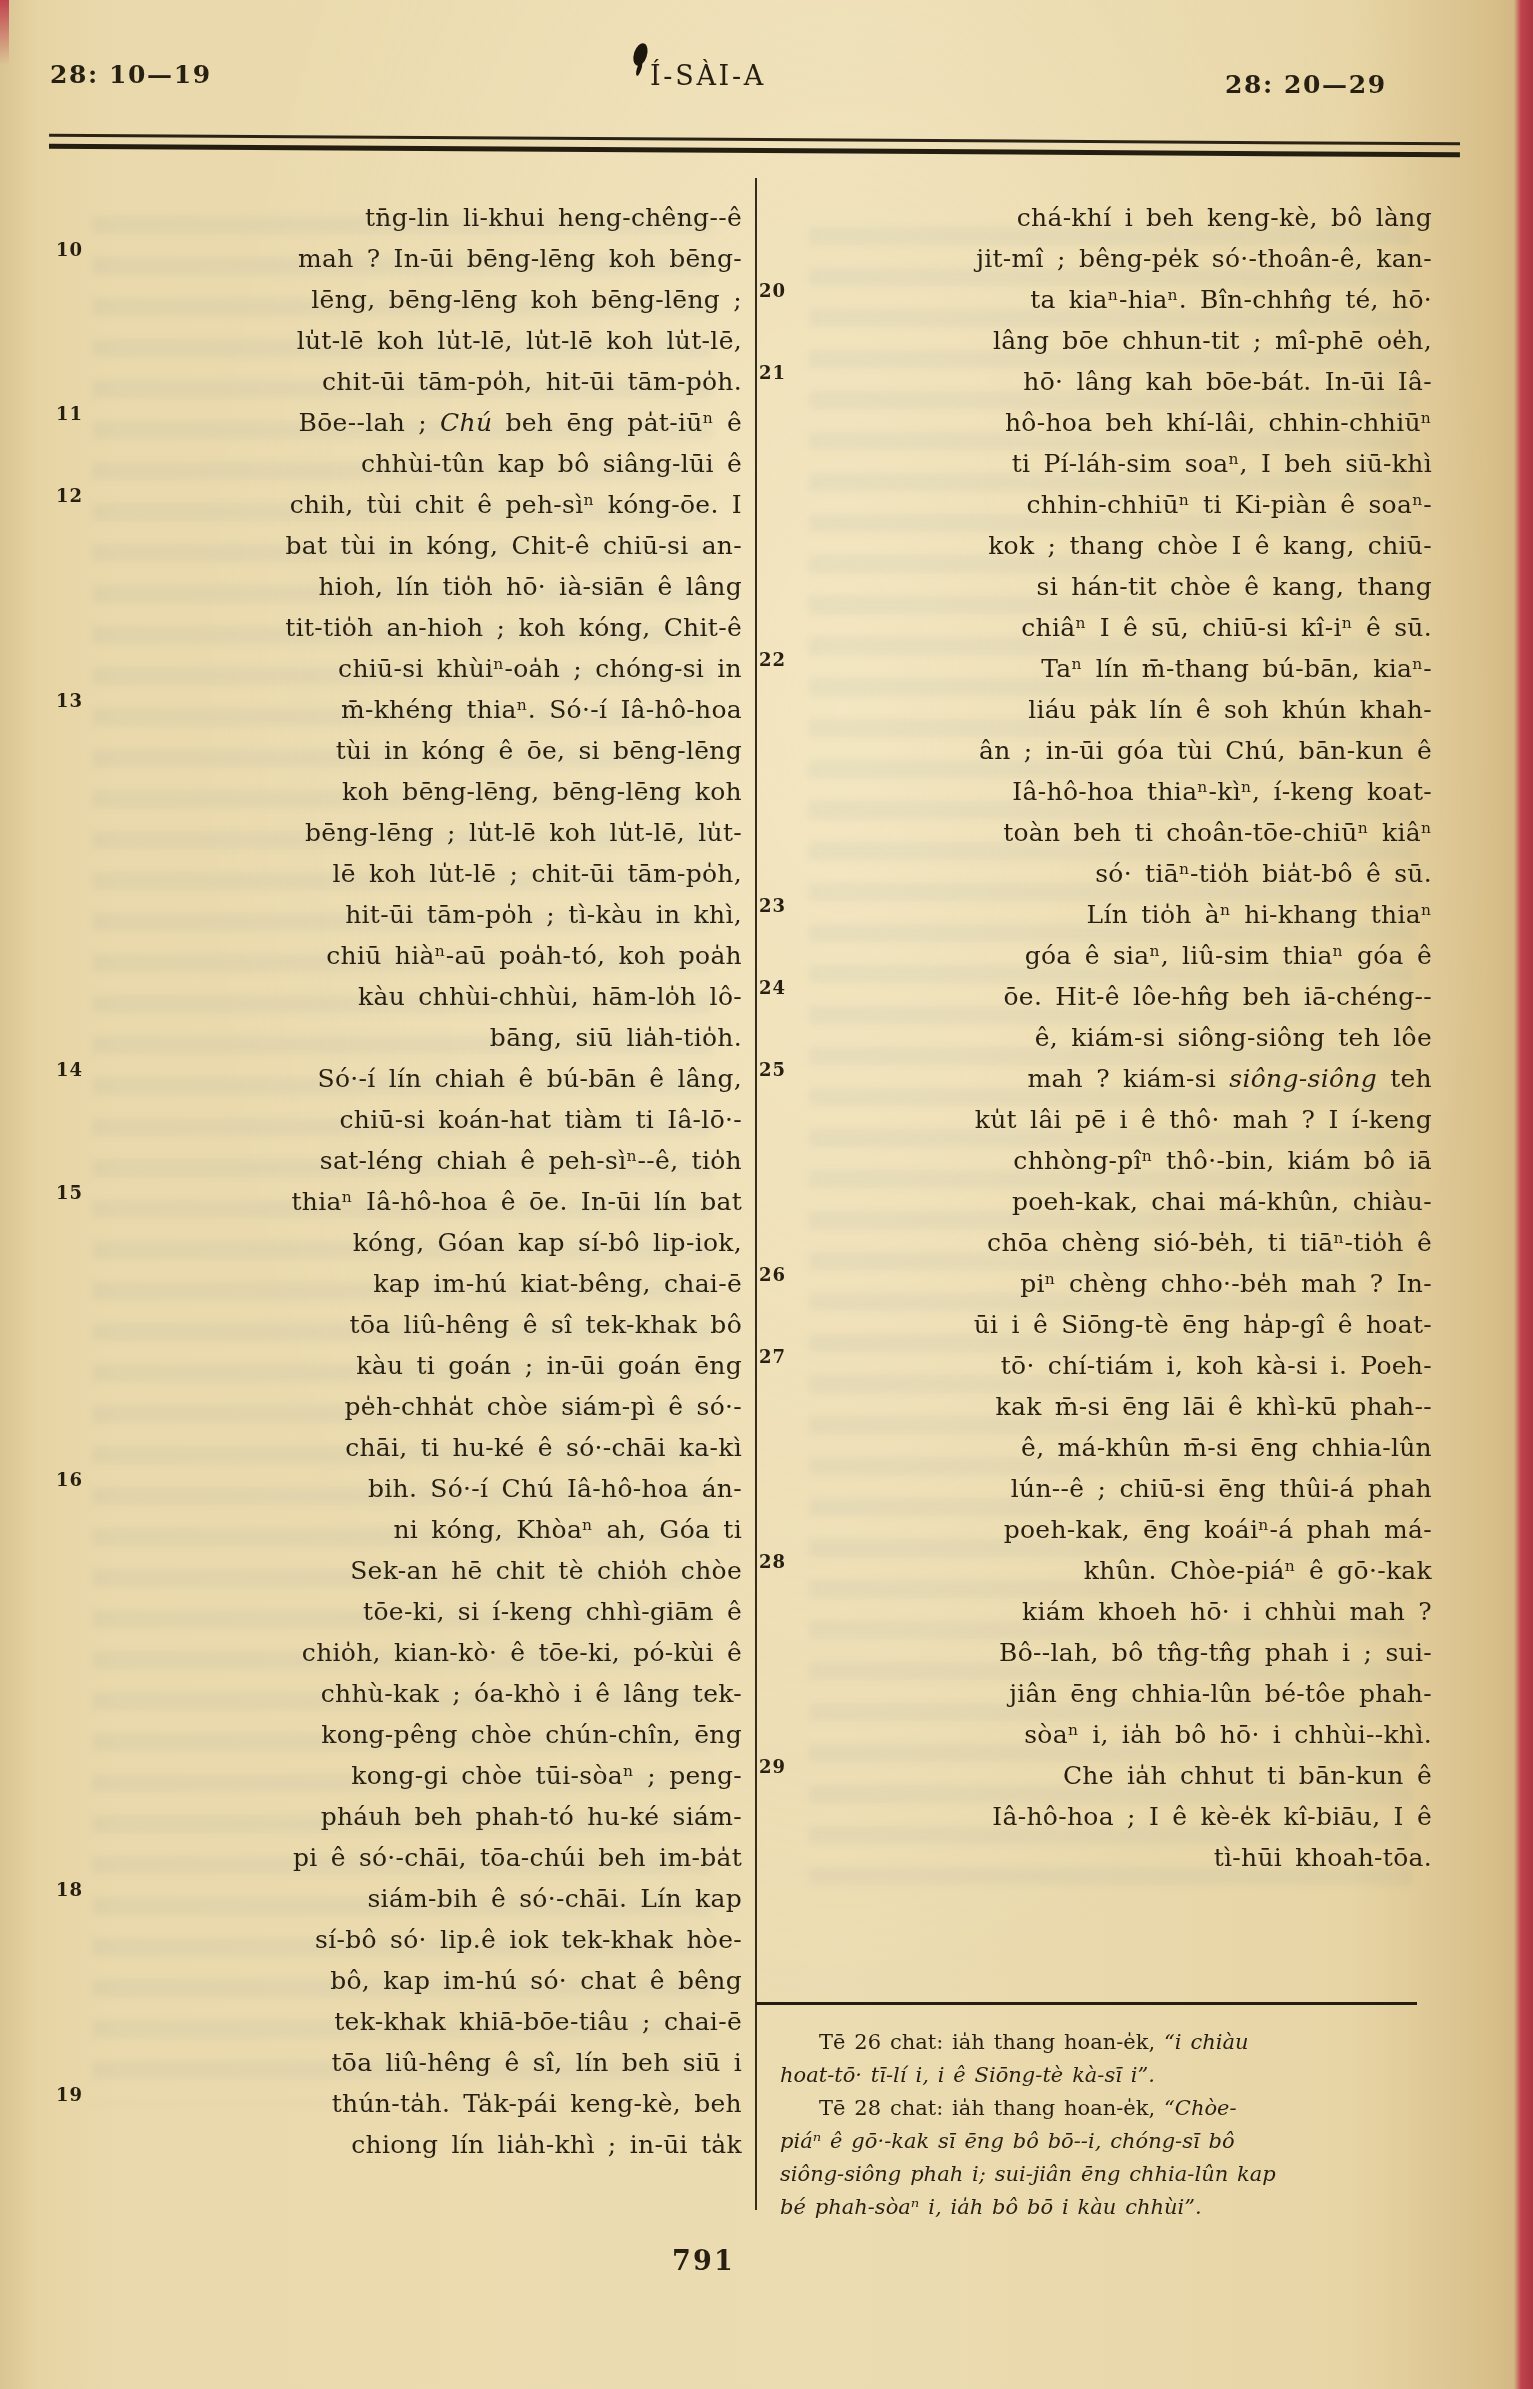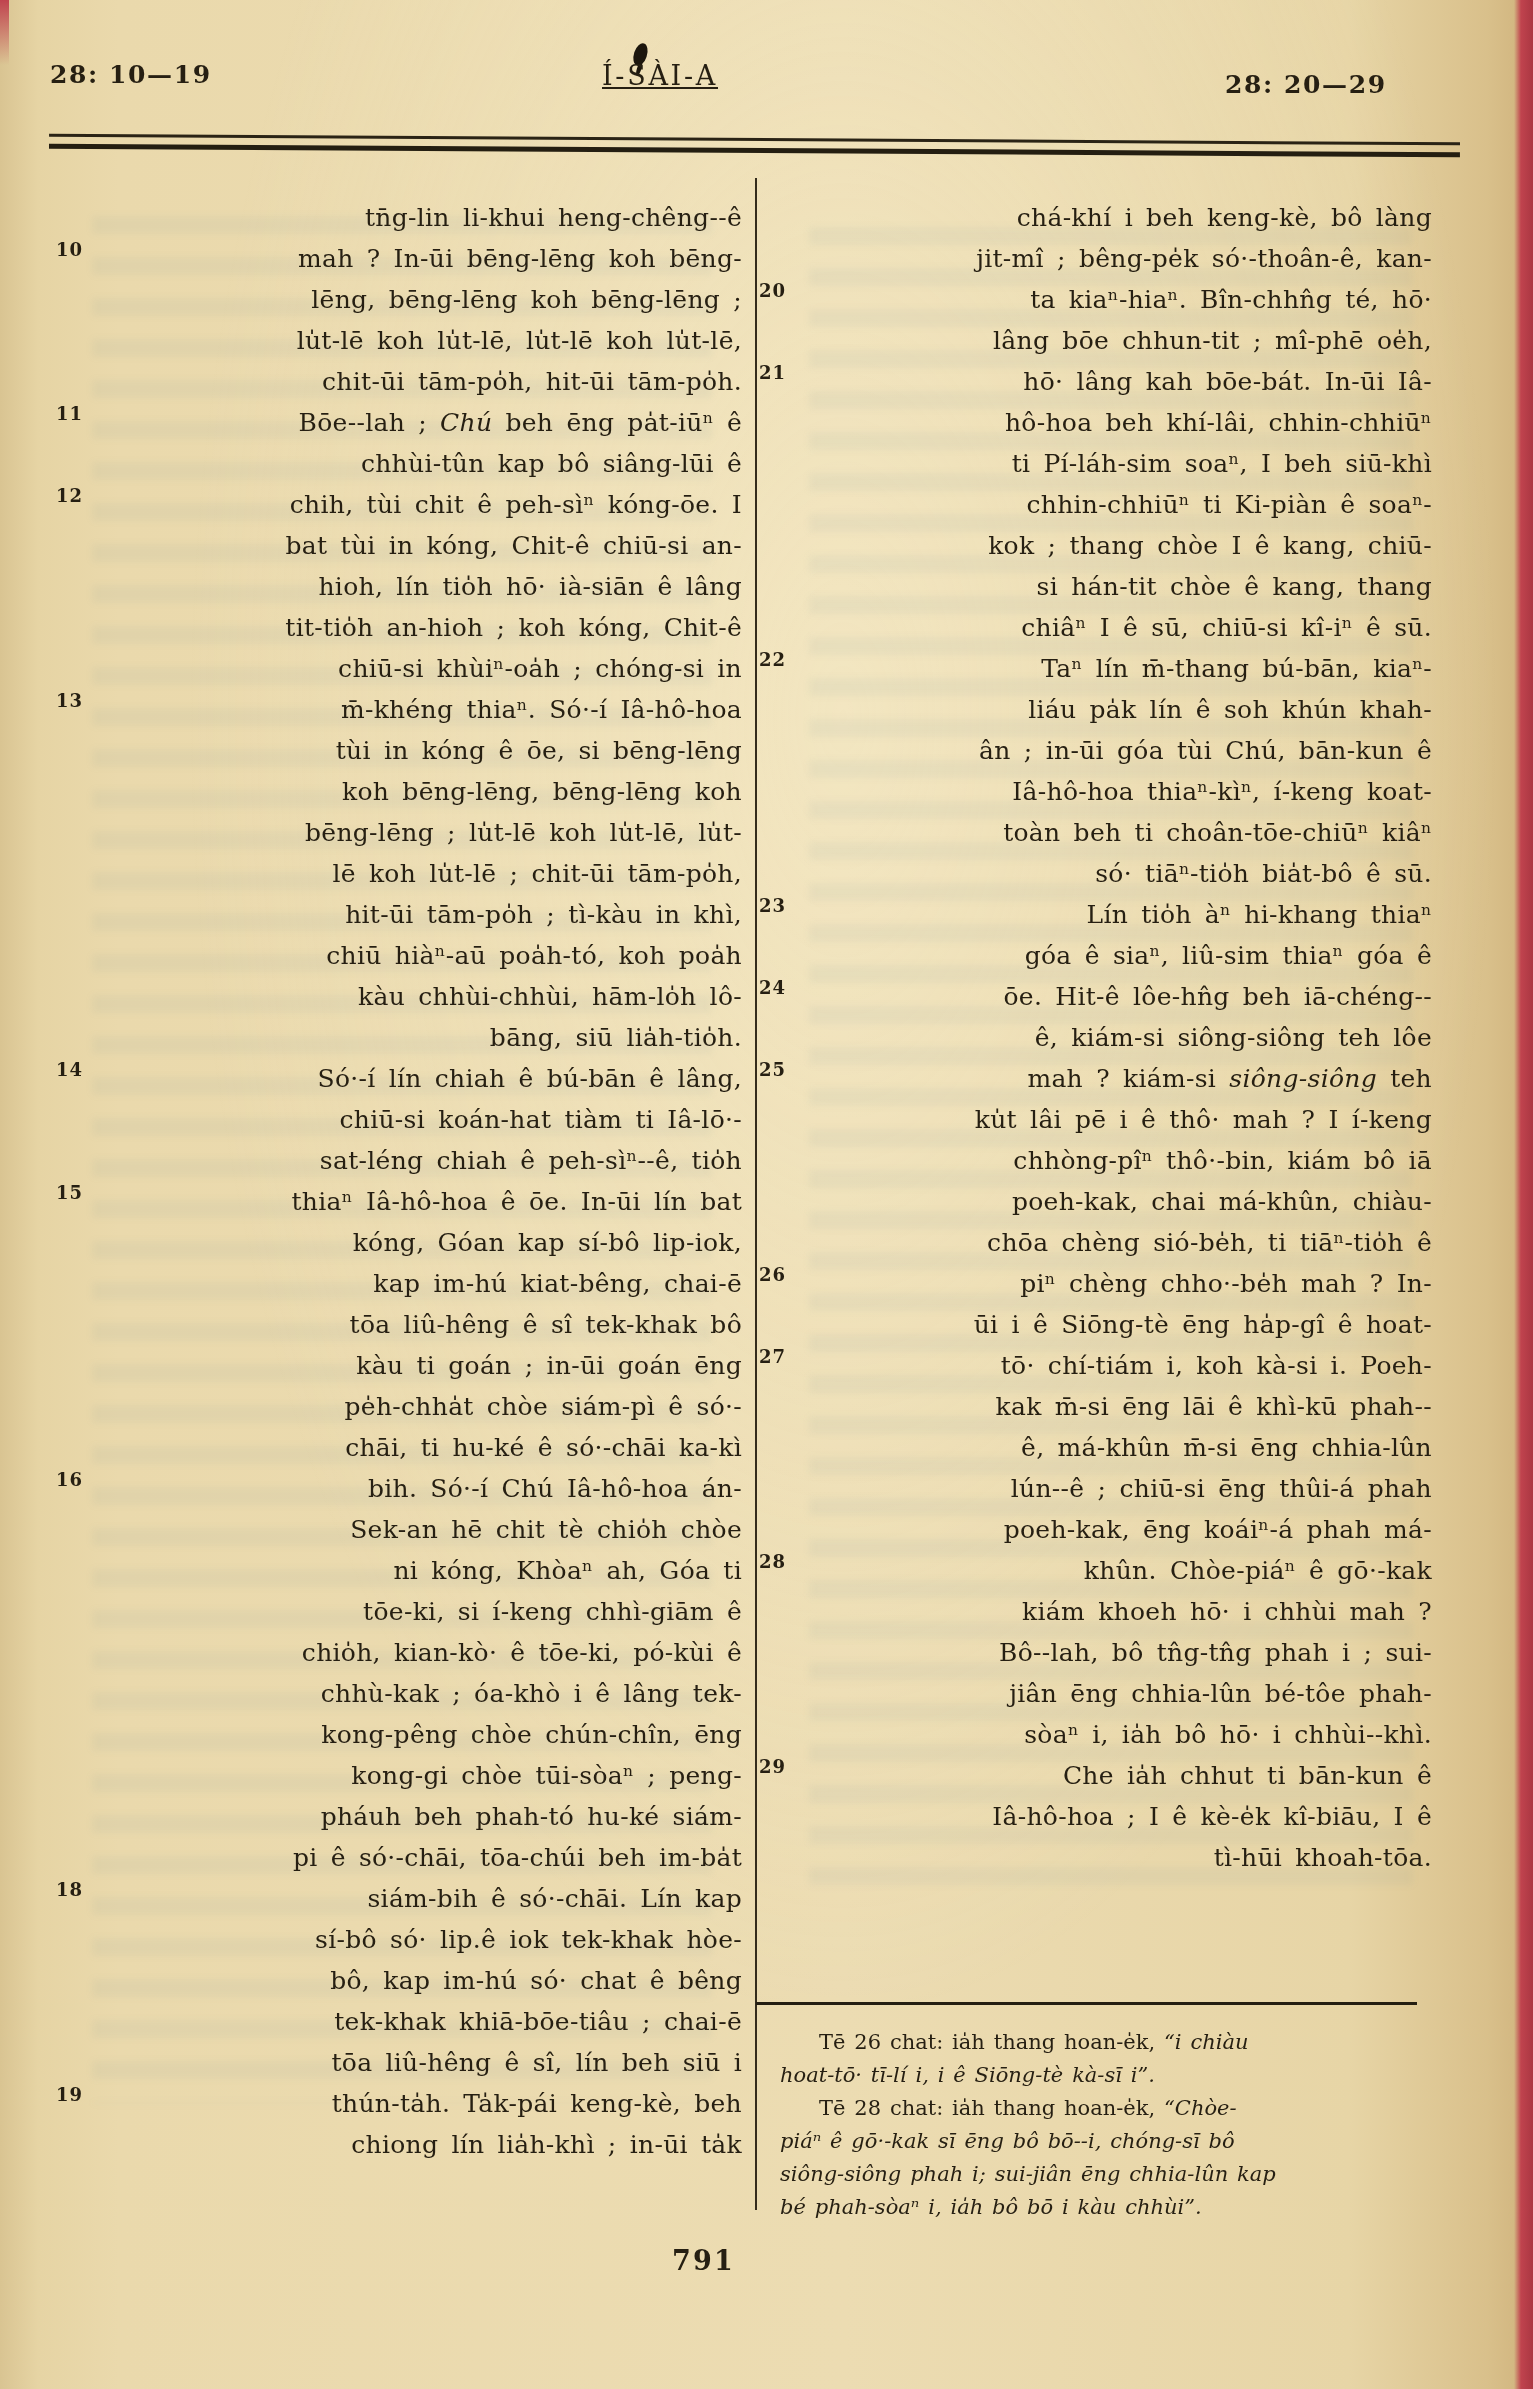--- a/index.html
+++ b/index.html
@@ -30,21 +30,21 @@
   }
   .ink-blot{
     position:absolute;left:634px;top:43px;width:13px;height:22.7px;border-radius:50%;
     background:#1c160d;transform:rotate(18deg);
     box-shadow:3.2px 14px 0 -4.3px #1c160d;
   }
 
   .hdr-ref{position:absolute;top:60px;font-size:25px;font-weight:bold;letter-spacing:1.6px;white-space:nowrap;}
   .hdr-ref.left{left:50px;}
   .hdr-ref.right{left:1225px;margin-top:10px;}
-  .hdr-title{position:absolute;top:60px;left:602px;font-size:27px;letter-spacing:2.7px;white-space:nowrap;text-decoration:underline;}
+  .hdr-title{position:absolute;top:60px;left:650px;font-size:27px;letter-spacing:2.7px;white-space:nowrap;}
 
   .head-rule{position:absolute;left:49px;top:138px;width:1411px;transform:rotate(.35deg);}
   .head-rule .r1{height:2.7px;background:#2a2315;margin-bottom:7px;}
   .head-rule .r2{height:4.9px;background:#241e11;}
 
   .col-divider{position:absolute;left:755px;top:178px;width:2.2px;height:2032px;background:#352c1c;}
 
   .col{position:absolute;top:197px;text-align:right;}
   .col.left{left:112px;width:630px;}
   .col.right{left:806px;width:626px;}
@@ -205,25 +205,25 @@
 
     <div class="line">
       <span class="vnum"></span><span>chāi,  ti  hu-ké  ê  só·-chāi  ka-kì</span><span class="it"></span><span></span>
     </div>
 
     <div class="line">
       <span class="vnum">16</span><span>bih.  Só·-í  Chú  Iâ-hô-hoa  án-</span><span class="it"></span><span></span>
     </div>
 
     <div class="line">
+      <span class="vnum"></span><span>ni  kóng,  Khòaⁿ  ah,  Góa  ti</span><span class="it"></span><span></span>
+    </div>
+
+    <div class="line">
       <span class="vnum"></span><span>Sek-an  hē  chit  tè  chio̍h  chòe</span><span class="it"></span><span></span>
-    </div>
-
-    <div class="line">
-      <span class="vnum"></span><span>ni  kóng,  Khòaⁿ  ah,  Góa  ti</span><span class="it"></span><span></span>
     </div>
 
     <div class="line">
       <span class="vnum"></span><span>tōe-ki,  si  í-keng  chhì-giām  ê</span><span class="it"></span><span></span>
     </div>
 
     <div class="line">
       <span class="vnum"></span><span>chio̍h, kian-kò· ê tōe-ki, pó-kùi ê</span><span class="it"></span><span></span>
     </div>
 

